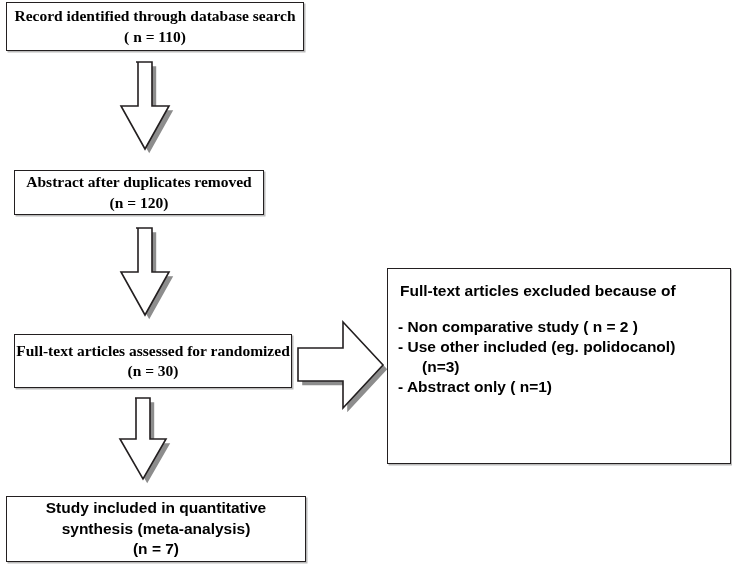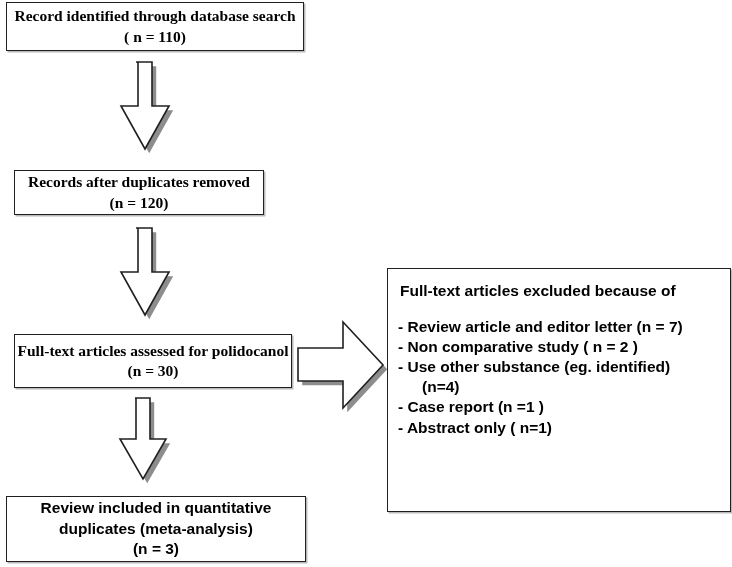--- a/index.html
+++ b/index.html
@@ -56,21 +56,21 @@
   #box-identified  { left: 6px;   top: 2px;   width: 298px; height: 49px; }
   #box-duplicates  { left: 14px;  top: 170px; width: 250px; height: 45px; }
   #box-eligibility { left: 14px;  top: 334px; width: 278px; height: 54px; }
   #box-included    { left: 6px;   top: 496px; width: 300px; height: 66px; }
 
   
   #box-excluded {
     left: 387px;
     top: 268px;
     width: 344px;
-    height: 244px;
+    height: 196px;
     display: block;
     padding: 10px 0 4px 8px;
     text-align: left;
     align-items: flex-start;
     justify-content: flex-start;
     font-family: "Liberation Sans", sans-serif;
     font-weight: bold;
     font-size: 15.5px;
     line-height: 1.0;
   }
@@ -126,61 +126,59 @@
   </div>
 
   <div class="arrow" id="arrow-1">
     <svg viewBox="0 0 56 92" width="56" height="92">
       <polygon class="shadow" points="20,4 36,4 36,48 53,48 29,91 5,48 22,48 22,4" transform="translate(2.2,2.2)"></polygon>
       <polygon points="18,2 34,2 34,46 51,46 27,89 3,46 20,46 20,2"></polygon>
     </svg>
   </div>
 
   <div class="box serif" id="box-duplicates">
-    <span class="line">Records after duplicates removed</span>
+    <span class="line">Abstract after duplicates removed</span>
     <span class="line">(n = 120)</span>
   </div>
 
   <div class="arrow" id="arrow-2">
     <svg viewBox="0 0 56 92" width="56" height="92">
       <polygon class="shadow" points="20,4 36,4 36,48 53,48 29,91 5,48 22,48 22,4" transform="translate(2.2,2.2)"></polygon>
       <polygon points="18,2 34,2 34,46 51,46 27,89 3,46 20,46 20,2"></polygon>
     </svg>
   </div>
 
   <div class="box serif" id="box-eligibility">
-    <span class="line">Full-text articles assessed for polidocanol</span>
+    <span class="line">Full-text articles assessed for randomized</span>
     <span class="line">(n = 30)</span>
   </div>
 
   <div class="arrow" id="arrow-right">
     <svg viewBox="0 0 92 96" width="92" height="96">
       <polygon class="shadow" points="4,32 49,32 49,6 89,49 49,92 49,65 4,65" transform="translate(2.2,2.2)"></polygon>
       <polygon points="2,30 47,30 47,4 87,47 47,90 47,63 2,63"></polygon>
     </svg>
   </div>
 
   <div class="arrow" id="arrow-3">
     <svg viewBox="0 0 52 86" width="52" height="86">
       <polygon class="shadow" points="19,4 34,4 34,45 50,45 27,85 4,45 20,45 20,4" transform="translate(2.2,2.2)"></polygon>
       <polygon points="17,2 32,2 32,43 48,43 25,83 2,43 18,43 18,2"></polygon>
     </svg>
   </div>
 
   <div class="box sans" id="box-included">
-    <span class="line">Review included in quantitative</span>
-    <span class="line">duplicates (meta-analysis)</span>
-    <span class="line">(n = 3)</span>
+    <span class="line">Study included in quantitative</span>
+    <span class="line">synthesis (meta-analysis)</span>
+    <span class="line">(n = 7)</span>
   </div>
 
   <div class="box" id="box-excluded">
     <span class="heading">Full-text articles excluded because of</span>
     <ul class="exclusion-list">
-      <li>- Review article and editor letter (n = 7)</li>
       <li>-   Non comparative study ( n = 2 )</li>
-      <li>-   Use other substance (eg. identified)</li>
-      <li class="indent-cont">(n=4)</li>
-      <li>- Case report (n =1 )</li>
+      <li>-   Use other included (eg. polidocanol)</li>
+      <li class="indent-cont">(n=3)</li>
       <li>- Abstract only ( n=1)</li>
     </ul>
   </div>
 
 </div>
 
 </body></html>

